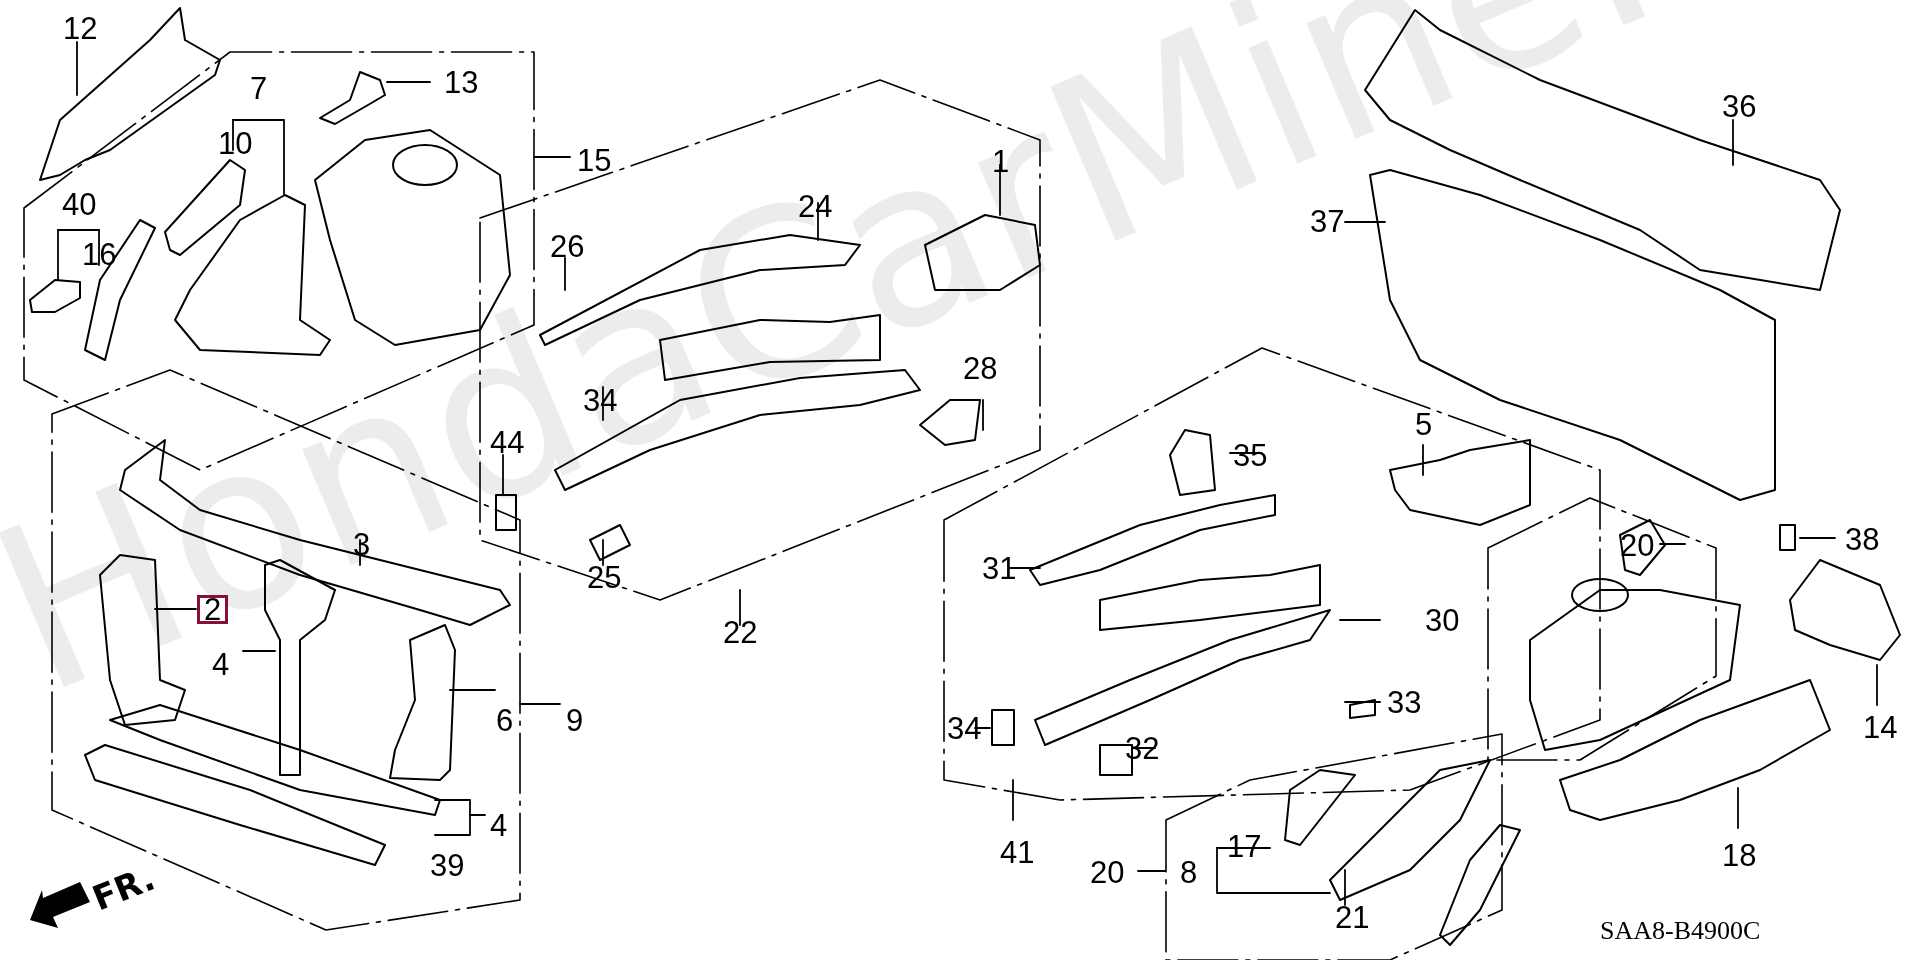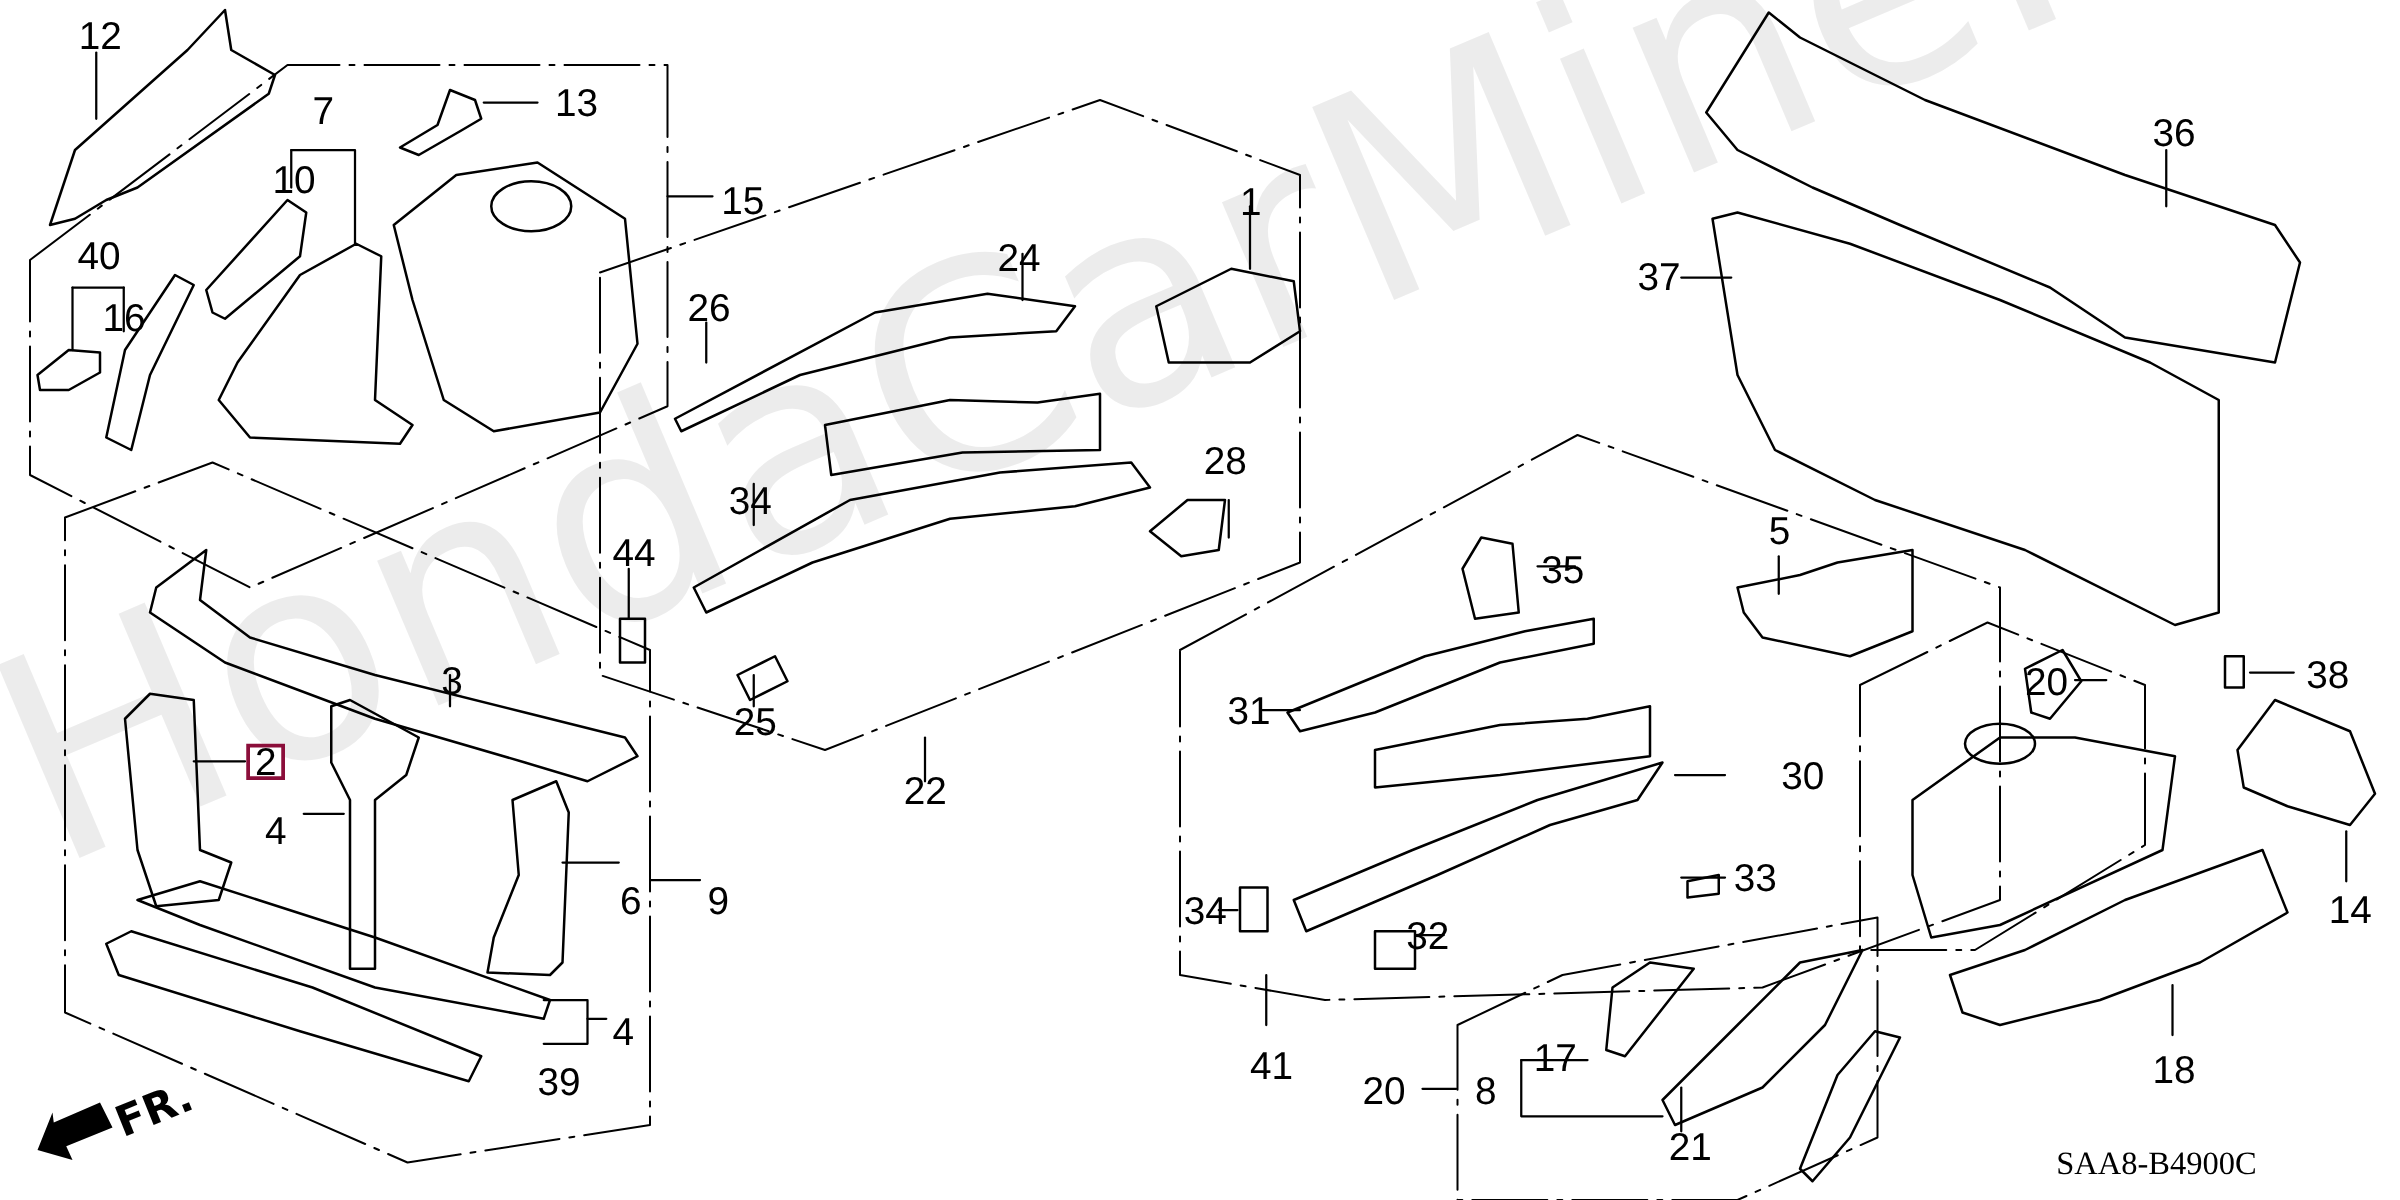--- a/index.html
+++ b/index.html
@@ -2,21 +2,21 @@
 <html><head>
 <meta charset="utf-8">
 <style>
   html, body { margin:0; padding:0; background:#ffffff; }
   body { width:1920px; height:960px; overflow:hidden; position:relative;
          font-family:"Liberation Sans", sans-serif; color:#000; }
   #diagram { position:absolute; left:0; top:0; width:1920px; height:960px; }
   .lbl { position:absolute; font-family:"Liberation Sans", sans-serif; font-size:31px; line-height:25px;
          color:#000; white-space:nowrap; cursor:pointer; }
   .lbl.hl { border:3px solid #8b0e3a; padding:0 4px; line-height:23px; background:#fff; }
-  .code { position:absolute; font-family:"Liberation Serif", serif; font-size:26px; color:#000;margin-left:45px; }
+  .code { position:absolute; font-family:"Liberation Serif", serif; font-size:26px; color:#000; }
   .fr { position:absolute; font-family:"DejaVu Sans", sans-serif; font-weight:bold; font-size:34px;
         transform:rotate(-22deg); color:#000; }
   .wm { position:absolute; left:-40px; top:500px; font-family:"DejaVu Sans", sans-serif; font-size:230px;
         color:#000; opacity:0.07; transform:rotate(-23deg); transform-origin:left top; white-space:nowrap;
         pointer-events:none; }
 </style>
 </head>
 <body>
 
 <div id="diagram">

